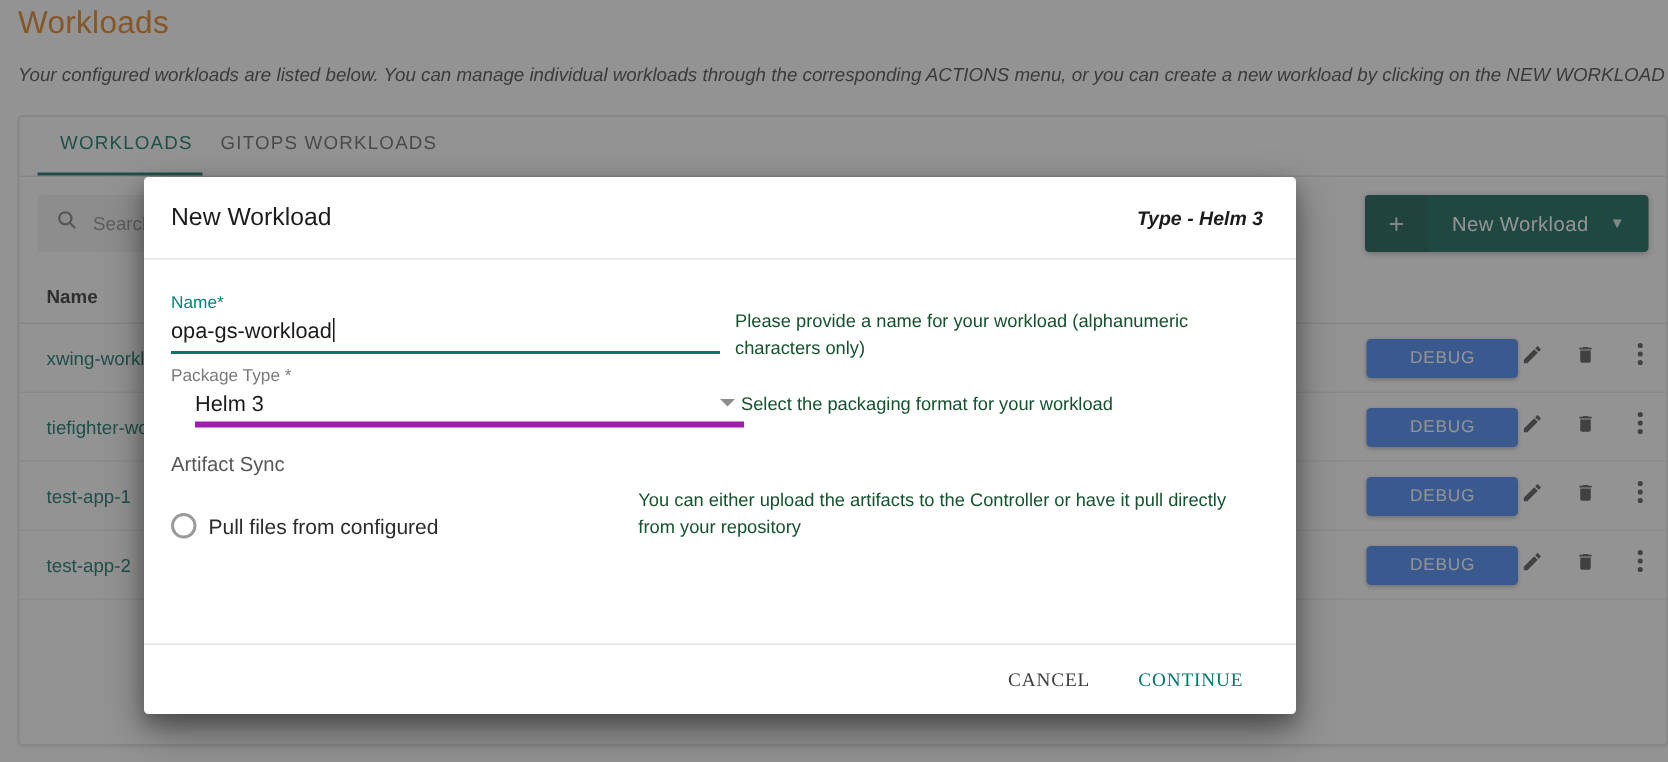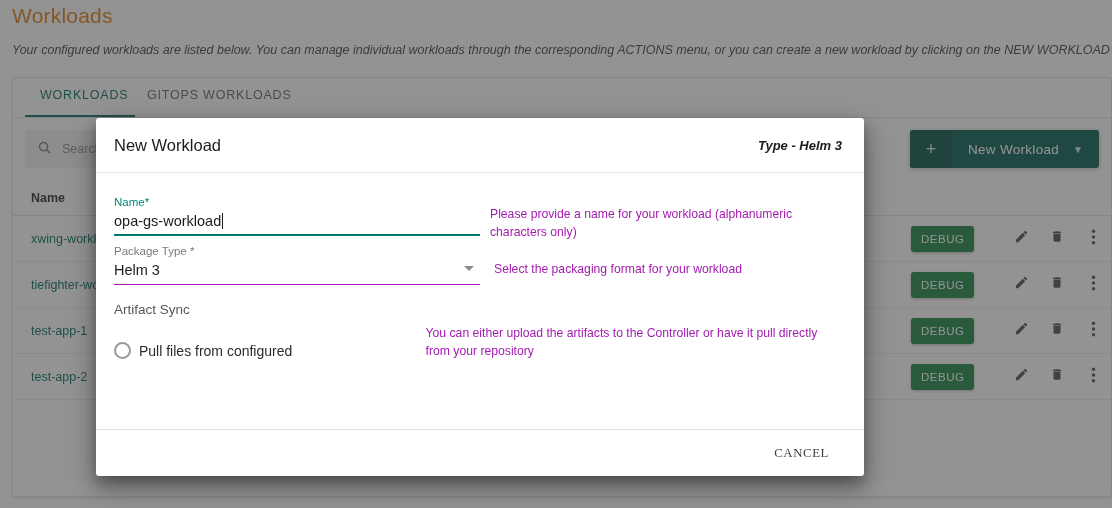--- a/index.html
+++ b/index.html
@@ -165,25 +165,25 @@
     white-space: nowrap;
     overflow: hidden;
   }
   .cell-text {
     font-size: 12.5px;
     color: #3b3b3b;
     white-space: nowrap;
   }
   .debug-btn {
     display: inline-block;
-    background: #15803d;
+    background: #3b82f6;
     color: #ffffff;
     font-size: 11.5px;
     letter-spacing: .5px;
-    padding: 7px 10px;
+    padding: 7px 29px;
     border-radius: 3px;
     box-shadow: 0 1px 3px rgba(0,0,0,.28);
     cursor: pointer;
   }
   .ic { color: #4a4a4a; cursor: pointer; display: inline-block; }
 
   
   #scrim {
     position: absolute;
     inset: 0;
@@ -248,21 +248,22 @@
   .f-input {
     position: relative;
     height: 27px;
     border-bottom: 2px solid #00796b;
     font-size: 14.5px;
     color: #1b1b1b;
     line-height: 25px;
     width: 366px;
   }
   .f-input.select {
-    border-bottom: 1px solid #a21caf;
+    border-bottom: 4px solid #a21caf;
+    margin-left: 16px;
   }
   .caret {
     display: inline-block;
     width: 1px; height: 16px;
     background: #1b1b1b;
     vertical-align: -3px;
     margin-left: 1px;
   }
   .sel-arrow {
     position: absolute;
@@ -294,21 +295,21 @@
     position: absolute;
     left: 3px; top: 3px;
     width: 7px; height: 7px;
     border-radius: 50%;
     background: #00897b;
   }
   .radio-label { font-size: 14px; color: #2b2b2b; }
 
   .hint {
     font-size: 12.2px;
-    color: #a21caf;
+    color: #14532d;
     line-height: 18px;
   }
 
   .dlg-foot {
     flex: 0 0 47px;
     border-top: 1px solid #e2e2e2;
     display: flex;
     align-items: center;
     justify-content: flex-end;
     gap: 14px;
@@ -511,14 +512,15 @@
       <div class="field-right">
         <div class="hint" style="padding-top:22px;">You can either upload the artifacts to the Controller or have it pull directly from your repository</div>
       </div>
     </div>
 
 
   </div>
 
   <div class="dlg-foot">
     <div class="foot-btn cancel">CANCEL</div>
+    <div class="foot-btn continue">CONTINUE</div>
   </div>
 </div>
 
 </body></html>

